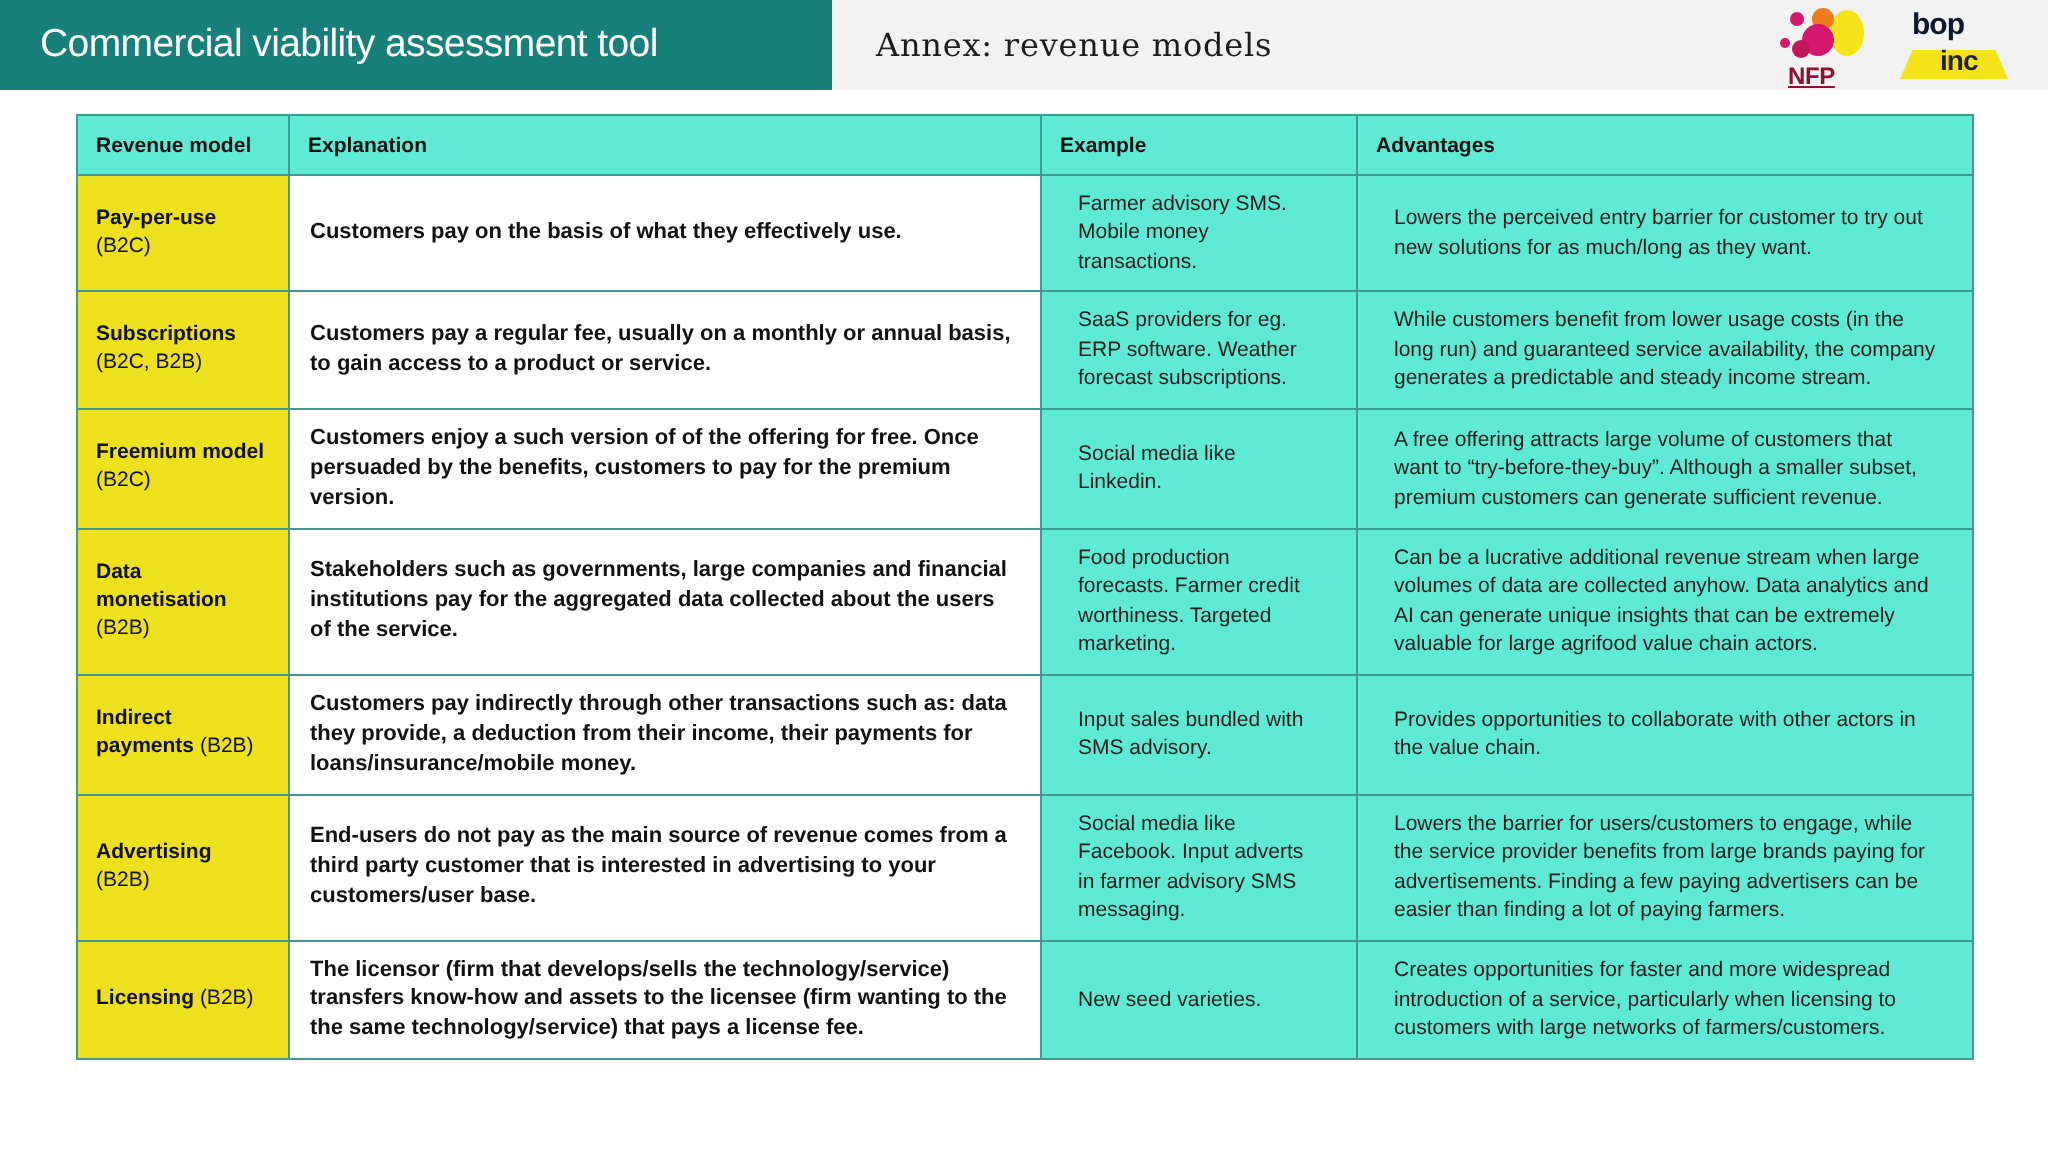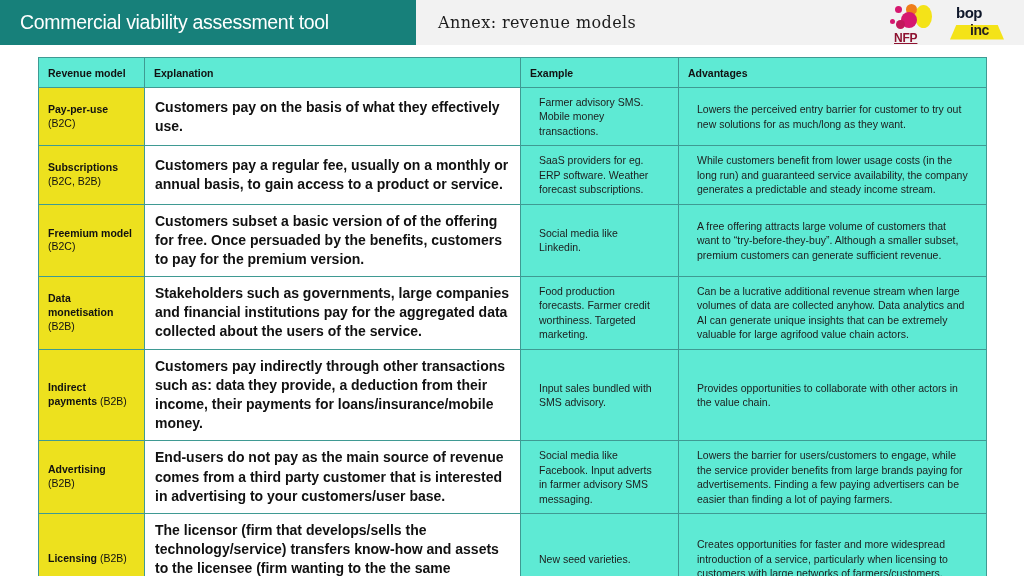--- a/index.html
+++ b/index.html
@@ -173,21 +173,21 @@
     color: #111111;
     font-size: 10.5px;
     padding: 7px 9px;
     line-height: 1.32;
   }
   td.col-model .name { font-weight: bold; }
   td.col-model .seg  { font-weight: normal; }
   td.col-expl {
     background: #ffffff;
     color: #111111;
-    font-size: 14px;
+    font-size: 11px;
     font-weight: bold;
     padding: 7px 10px;
     line-height: 1.36;
   }
   td.col-example, td.col-adv {
     background: #5eead4;
     color: #1c1c1c;
     font-size: 10.5px;
     font-weight: normal;
     padding: 7px 18px;
@@ -248,21 +248,21 @@
           <td class="col-adv">Lowers the perceived entry barrier for customer to try out new solutions for as much/long as they want.</td>
         </tr>
         <tr>
           <td class="col-model"><span class="name">Subscriptions</span><br><span class="seg">(B2C, B2B)</span></td>
           <td class="col-expl">Customers pay a regular fee, usually on a monthly or annual basis, to gain access to a product or service.</td>
           <td class="col-example">SaaS providers for eg. ERP software. Weather forecast subscriptions.</td>
           <td class="col-adv">While customers benefit from lower usage costs (in the long run) and guaranteed service availability, the company generates a predictable and steady income stream.</td>
         </tr>
         <tr>
           <td class="col-model"><span class="name">Freemium model</span> <span class="seg">(B2C)</span></td>
-          <td class="col-expl">Customers subset a basic version of of the offering for free. Once persuaded by the benefits, customers to pay for the premium version.</td>
+          <td class="col-expl">Customers enjoy a such version of of the offering for free. Once persuaded by the benefits, customers to pay for the premium version.</td>
           <td class="col-example">Social media like Linkedin.</td>
           <td class="col-adv">A free offering attracts large volume of customers that want to “try-before-they-buy”.  Although a smaller subset, premium customers can generate sufficient revenue.</td>
         </tr>
         <tr>
           <td class="col-model"><span class="name">Data monetisation</span><br><span class="seg">(B2B)</span></td>
           <td class="col-expl">Stakeholders such as governments, large companies and financial institutions pay for the aggregated data collected about the users of the service.</td>
           <td class="col-example">Food production forecasts. Farmer credit worthiness. Targeted marketing.</td>
           <td class="col-adv">Can be a lucrative additional revenue stream when large volumes of data are collected anyhow. Data analytics and AI can generate unique insights that can be extremely valuable for large agrifood value chain actors.</td>
         </tr>
         <tr>

